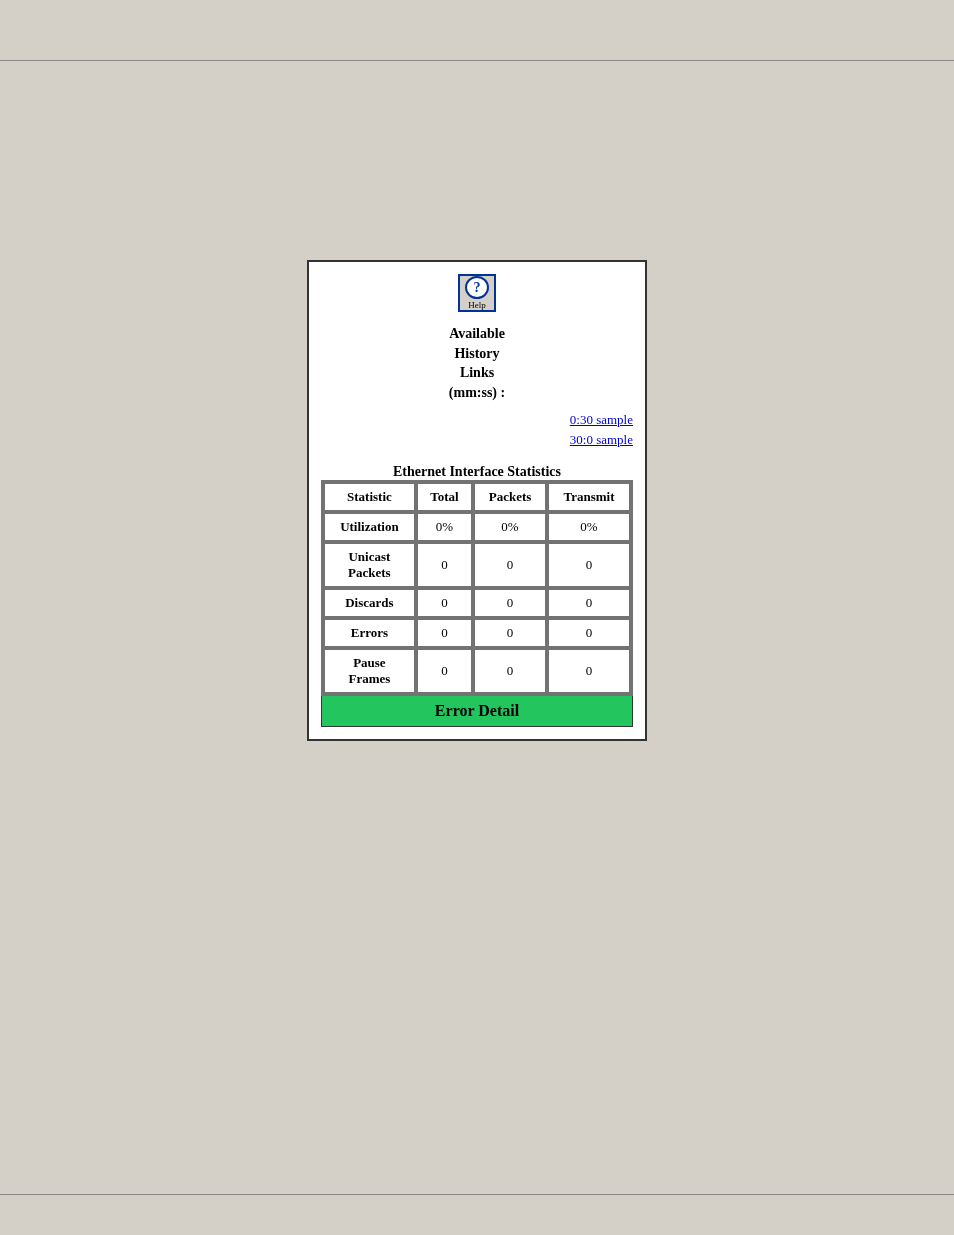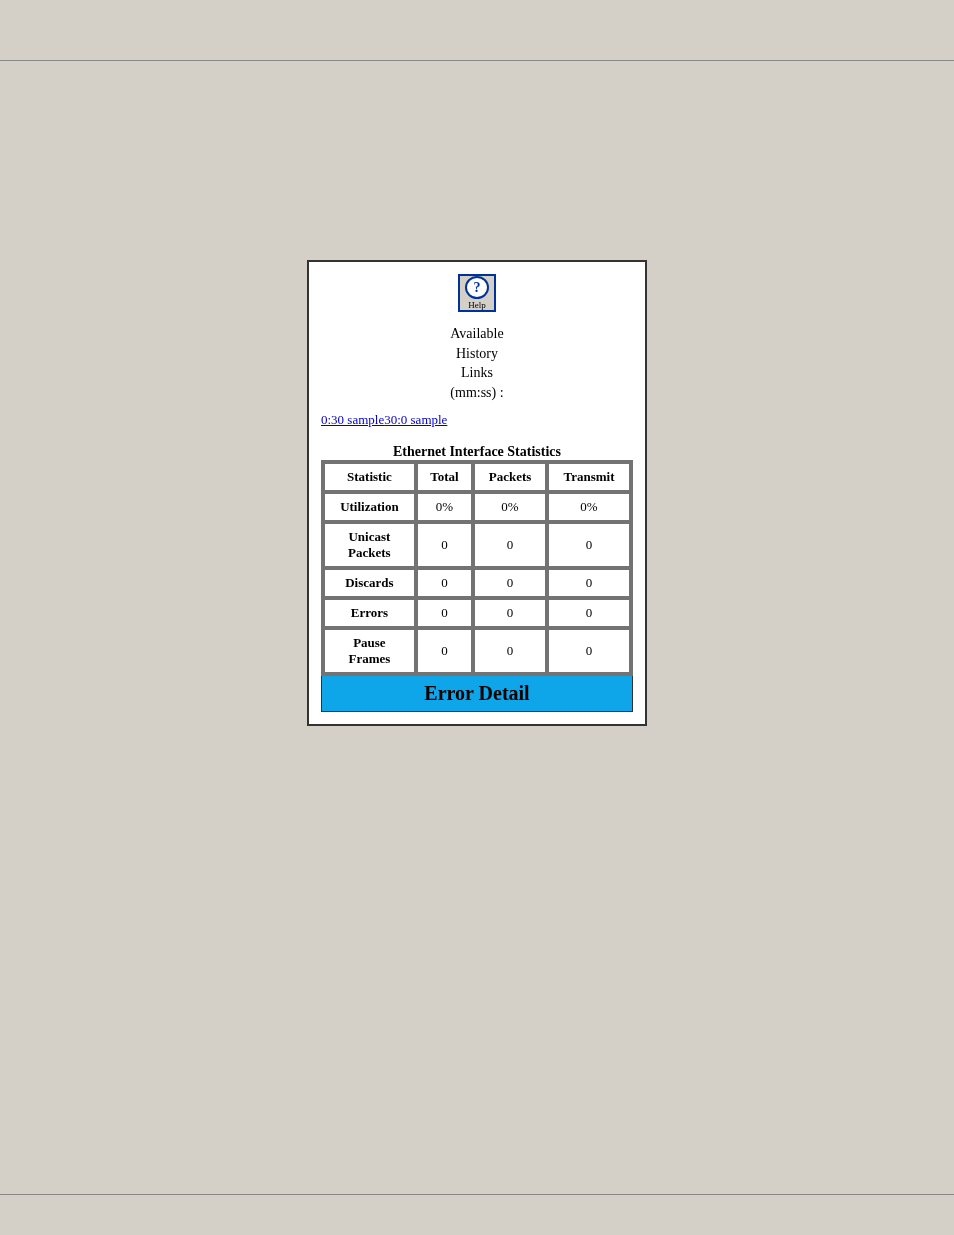--- a/index.html
+++ b/index.html
@@ -87,38 +87,39 @@
     .help-label {
       font-size: 9px;
       color: #000;
       margin-top: 1px;
       text-align: right;
     }
 
     .history-title {
       text-align: center;
       font-size: 14px;
-      font-weight: normal;
+      font-weight: bold;
       margin-bottom: 10px;
       line-height: 1.4;
     }
 
     .sample-link {
       display: block;
       color: #0000cc;
       text-decoration: underline;
       font-size: 13px;
       margin-bottom: 4px;
       cursor: pointer;
       text-align: center;
     }
 
     .links-area {
       width: 100%;
       display: flex;
+      flex-direction: column;
       align-items: flex-end;
       margin-bottom: 12px;
     }
 
     .section-title {
       font-size: 14px;
       font-weight: bold;
       text-align: center;
     }
 
@@ -146,22 +147,22 @@
       text-align: center;
     }
 
     .error-detail-bar {
       width: 100%;
       border: 1px solid #333;
       border-top: none;
       text-align: center;
       padding: 6px;
       font-weight: bold;
-      font-size: 20px;
-      background: #0ea5e9;
+      font-size: 16px;
+      background: #22c55e;
     }
   </style>
 </head>
 <body>
 
 <div class="top-rule"></div>
 <div class="bottom-rule"></div>
 
 <div class="main-container">
   <div class="panel">

